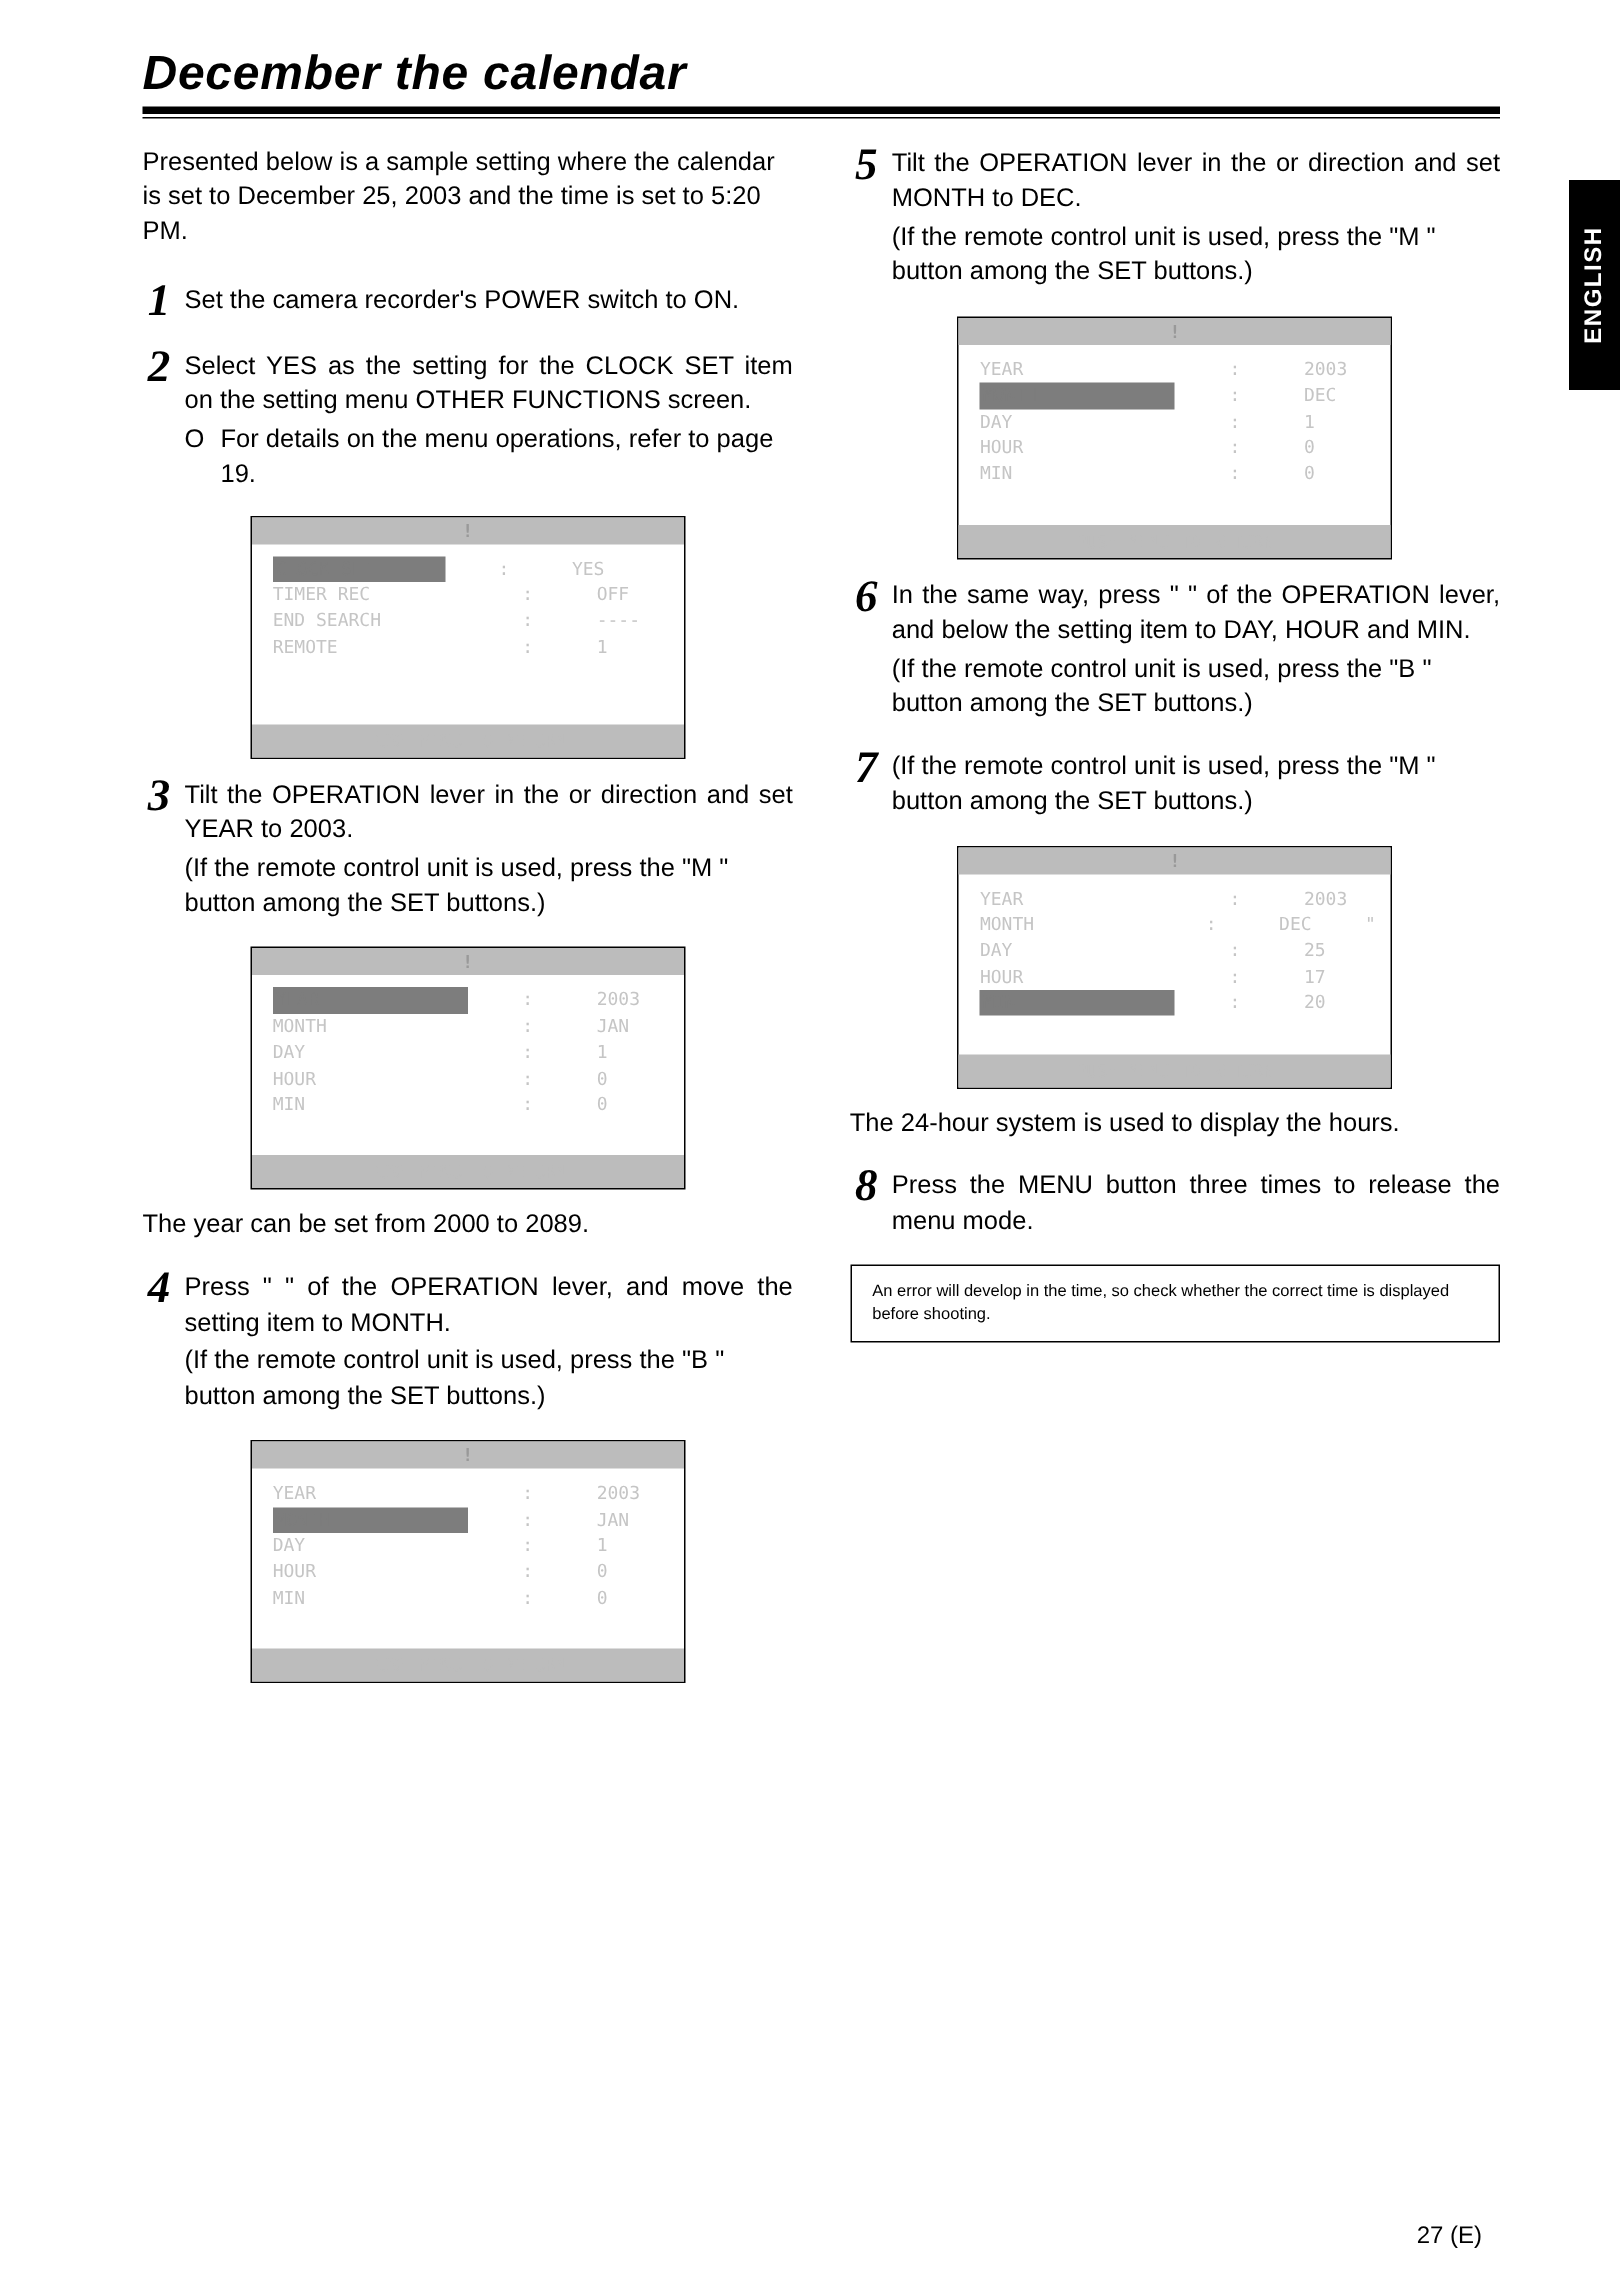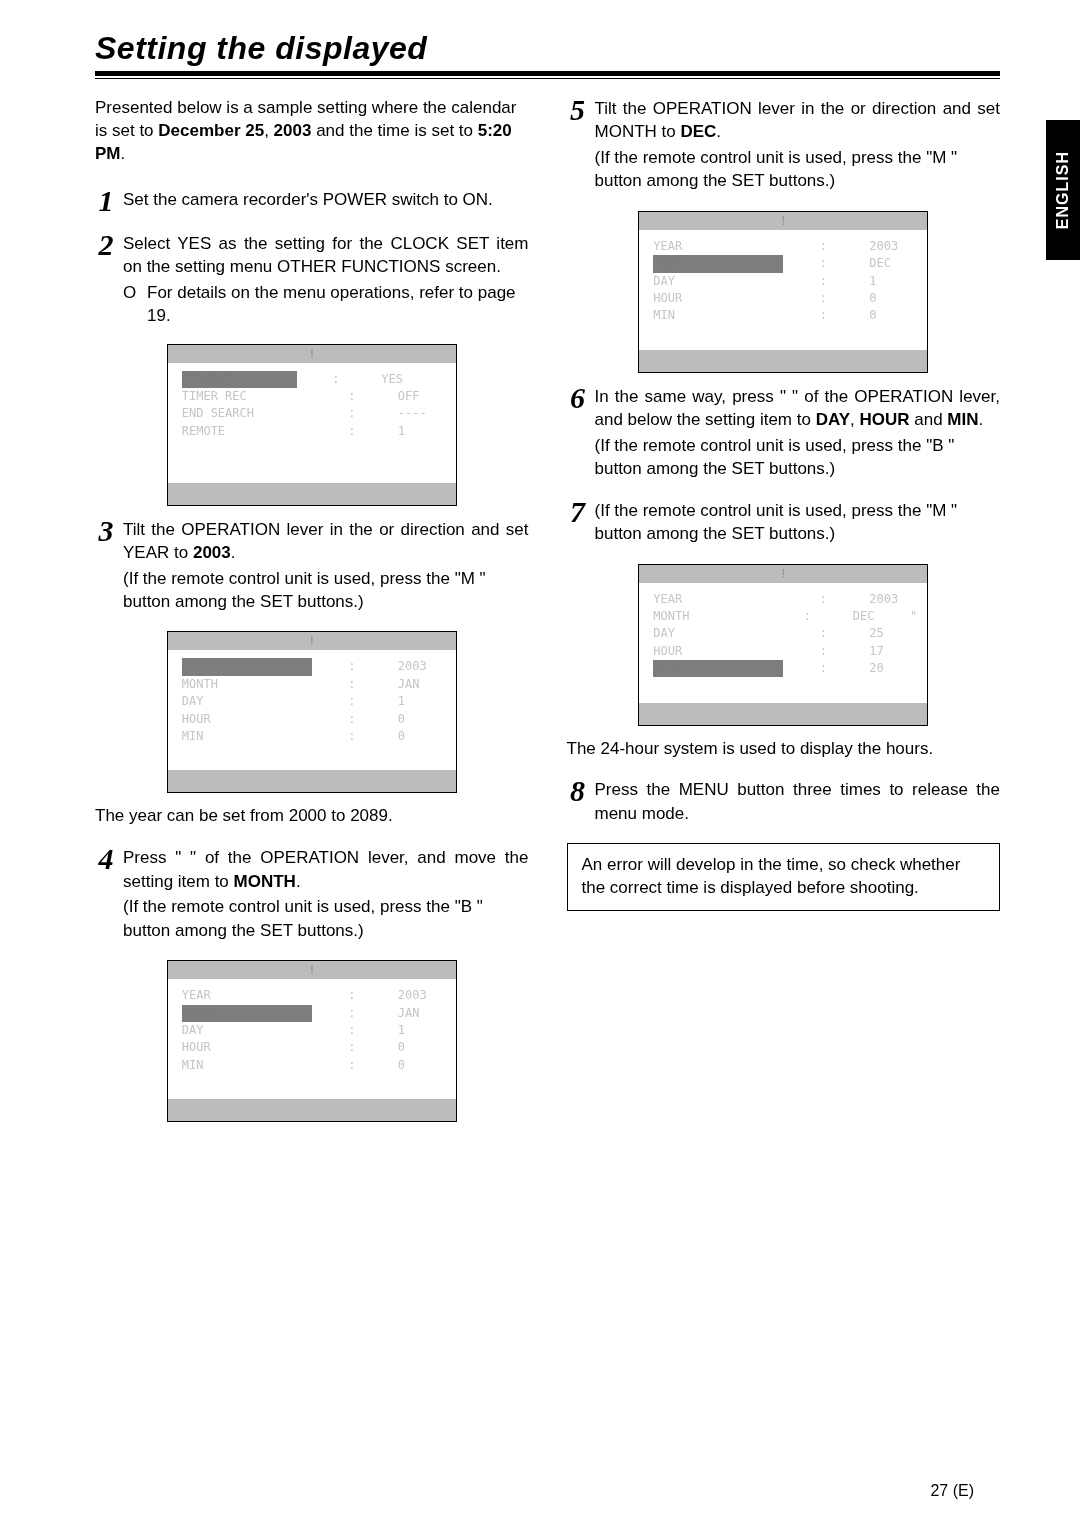--- a/index.html
+++ b/index.html
@@ -15,46 +15,46 @@
   .col { width: 50%; }
   .intro { font-size: 17px; line-height: 1.35; margin-bottom: 22px; }
   .step { display: flex; gap: 6px; margin-bottom: 16px; }
   .step-num { font-family: "Times New Roman", Times, serif; font-style: italic; font-weight: bold; font-size: 30px;
               line-height: 1; min-width: 22px; text-align: center; margin-top: -2px; }
   .step-body { font-size: 17px; line-height: 1.38; flex: 1; }
   .step-body p { margin-bottom: 2px; }
   .step-body .bullet { display: flex; gap: 8px; margin-top: 2px; }
   .step-body .bullet .o { min-width: 16px; }
   .step-body .justify { text-align: justify; text-justify: inter-word; }
-  b { font-weight: bold; margin-top: 28px; }
+  b { font-weight: normal; margin-top: 28px; }
   .menu-wrap { margin: 10px auto 12px auto; display: flex; justify-content: center; }
   .menu { border: 1.5px solid #000; width: 290px; font-family: "Andale Mono","Lucida Console",monospace;
           font-size: 12px; color: #666; }
   .menu-header { background: #bcbcbc; color: #bcbcbc; height: 18px; line-height: 18px; padding: 0 6px; text-align: center; }
   .menu-body { padding: 8px 10px 8px 14px; min-height: 120px; }
   .row { display: flex; justify-content: space-between; line-height: 1.45; white-space: pre; gap: 34px; }
   .row .name { width: 130px; }
   .row .colon { width: 12px; text-align: center; }
   .row .val { flex: 1; text-align: left; padding-left: 6px; }
   .row .arrow { width: 10px; text-align: right; }
   .row.sel .name { background: #7d7d7d; color: #7d7d7d; padding: 0 2px; }
   .menu-footer { background: #bcbcbc; color: #bcbcbc; height: 22px; line-height: 22px; padding: 0 6px;
                  font-size: 11.5px; text-align: center; white-space: pre; }
   .note-below { font-size: 17px; line-height: 1.35; margin: 4px 0 18px 0; }
-  .warning-box { border: 1.5px solid #000; padding: 10px 14px; font-size: 17px; line-height: 1.35; margin-top: 4px; }
-  .pagenum { position: absolute; bottom: 26px; right: 106px; font-size: 16px; }
+  .warning-box { border: 1.5px solid #000; padding: 10px 14px; font-size: 11px; line-height: 1.35; margin-top: 4px; }
+  .pagenum { position: absolute; bottom: 26px; right: 92px; font-size: 16px; }
   
   .faded { color: #c5c5c5; }
   .menu .bang { color: #999; font-weight: bold; }
 </style>
 </head>
 <body>
 
 <div class="page">
-  <div class="title">Setting the displayed</div>
+  <div class="title">December the calendar</div>
   <div class="rule-thick"></div>
   <div class="rule-thin"></div>
 
   <div class="lang-tab">
     <span>ENGLISH</span>
   </div>
 
   <div class="cols">
 
     <div class="col">

